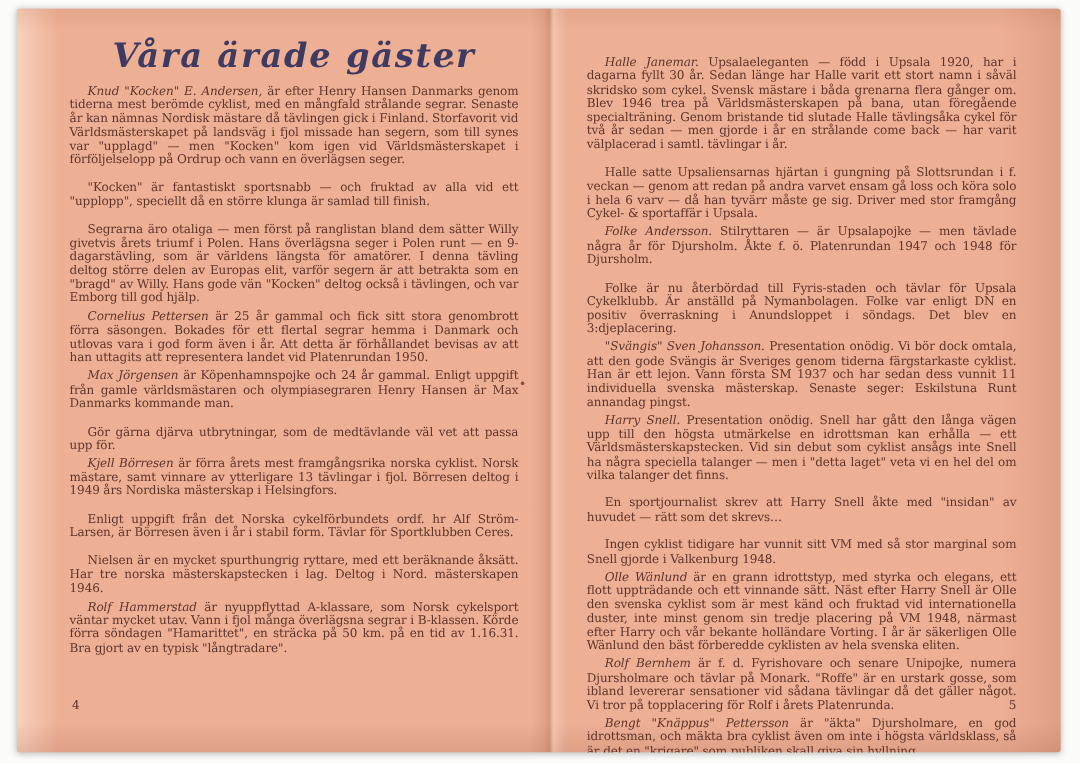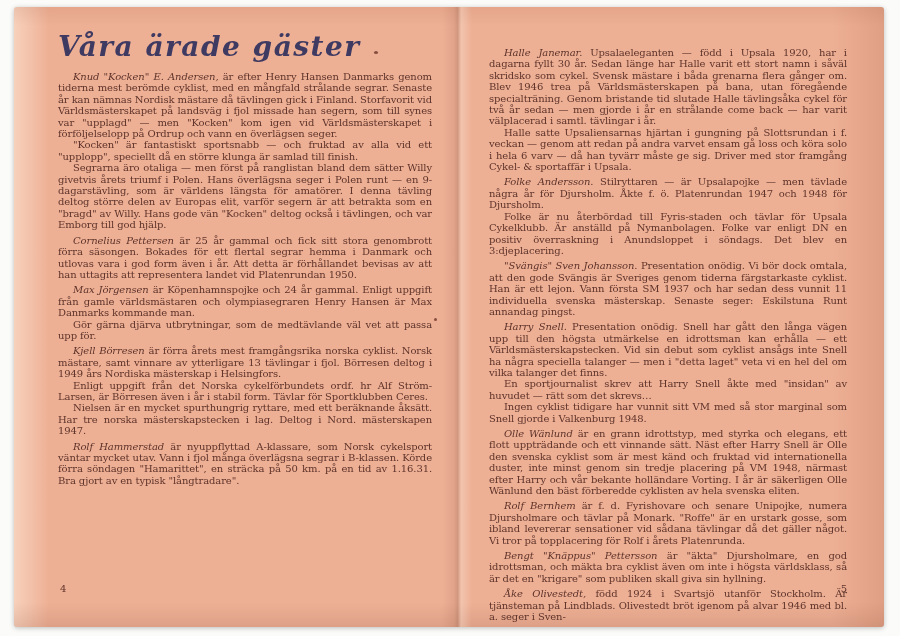--- a/index.html
+++ b/index.html
@@ -24,25 +24,25 @@
   .col{
     position:absolute;
     font-size:10px;line-height:11.4px;letter-spacing:-0.1px;
     color:#5e332a;text-align:justify;
   }
   .col-left{left:44px;top:22px;width:374px;}
   .col-right{left:475px;top:36px;width:358px;}
   .doc-title{
     font-style:italic;font-weight:bold;
     font-size:28px;line-height:36px;letter-spacing:1.5px;
-    color:#3f3a61;text-indent:0;
+    color:#3f3a61;text-align:center;text-indent:0;
     margin:0 0 6px 0;
   }
   p.para{margin:4px 0 0 0;text-indent:15px;}
-  p.para.cont{margin-top:0;}
+  p.para.cont{margin-top:12px;}
   .lead{font-style:italic;}
   .lead:not(:empty)::after{content:" ";}
   .page-num{
     position:absolute;top:576px;font-size:10px;color:#5e332a;
   }
   .page-num-left{left:46px;}
   .page-num-right{left:475px;width:358px;text-align:right;}
   .speck{position:absolute;border-radius:50%;background:#6b3528;opacity:.8;}
   .speck-a{left:360px;top:44px;width:4px;height:3px;}
   .speck-b{left:420px;top:311px;width:3px;height:3px;}
@@ -67,21 +67,21 @@
 
         <p class="para"><span class="lead">Max Jörgensen</span><span>är Köpenhamnspojke och 24 år gammal. Enligt uppgift från gamle världsmästaren och olympiasegraren Henry Hansen är Max Danmarks kommande man.</span></p>
 
         <p class="para cont"><span class="lead"></span><span>Gör gärna djärva utbrytningar, som de medtävlande väl vet att passa upp för.</span></p>
 
         <p class="para"><span class="lead">Kjell Börresen</span><span>är förra årets mest framgångsrika norska cyklist. Norsk mästare, samt vinnare av ytterligare 13 tävlingar i fjol. Börresen deltog i 1949 års Nordiska mästerskap i Helsingfors.</span></p>
 
         <p class="para cont"><span class="lead"></span><span>Enligt uppgift från det Norska cykelförbundets ordf. hr Alf Ström-Larsen, är Börresen även i år i stabil form. Tävlar för Sportklubben Ceres.</span></p>
 
 
-        <p class="para cont"><span class="lead"></span><span>Nielsen är en mycket spurthungrig ryttare, med ett beräknande åksätt. Har tre norska mästerskapstecken i lag. Deltog i Nord. mästerskapen 1947.</span></p>
+        <p class="para cont"><span class="lead"></span><span>Nielsen är en mycket spurthungrig ryttare, med ett beräknande åksätt. Har tre norska mästerskapstecken i lag. Deltog i Nord. mästerskapen 1946.</span></p>
 
         <p class="para"><span class="lead">Rolf Hammerstad</span><span>är nyuppflyttad A-klassare, som Norsk cykelsport väntar mycket utav. Vann i fjol många överlägsna segrar i B-klassen. Körde förra söndagen "Hamarittet", en sträcka på 50 km. på en tid av 1.16.31. Bra gjort av en typisk "långtradare".</span></p>
 
       </div>
   </div>
 
   <div class="col col-right">
     <div>
 
         <p class="para"><span class="lead">Halle Janemar.</span><span>Upsalaeleganten — född i Upsala 1920, har i dagarna fyllt 30 år. Sedan länge har Halle varit ett stort namn i såväl skridsko som cykel. Svensk mästare i båda grenarna flera gånger om. Blev 1946 trea på Världsmästerskapen på bana, utan föregående specialträning. Genom bristande tid slutade Halle tävlingsåka cykel för två år sedan — men gjorde i år en strålande come back — har varit välplacerad i samtl. tävlingar i år.</span></p>

